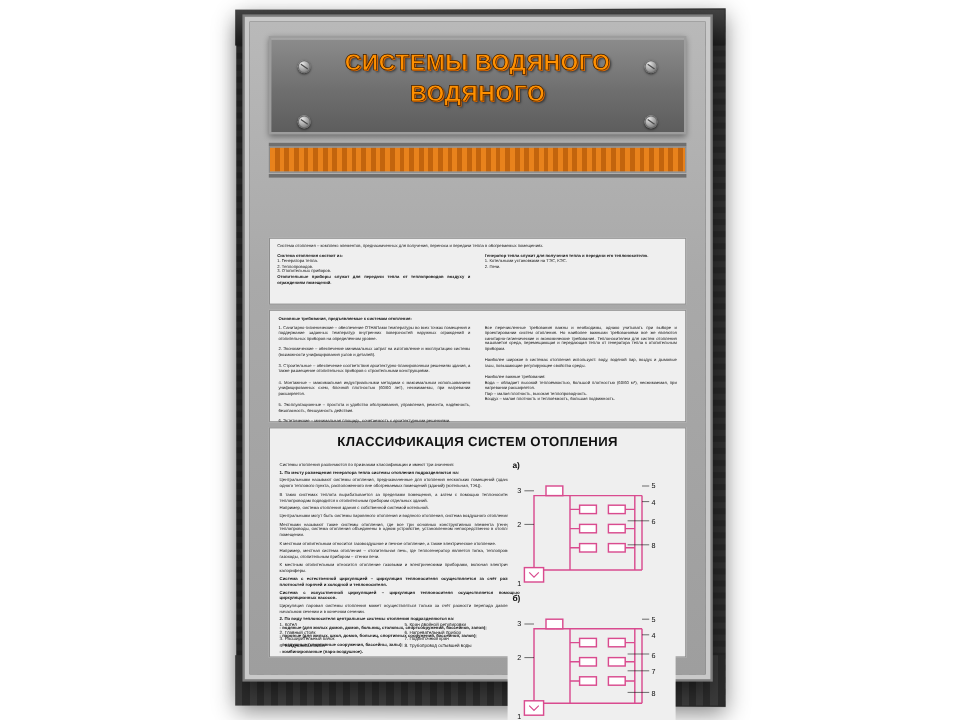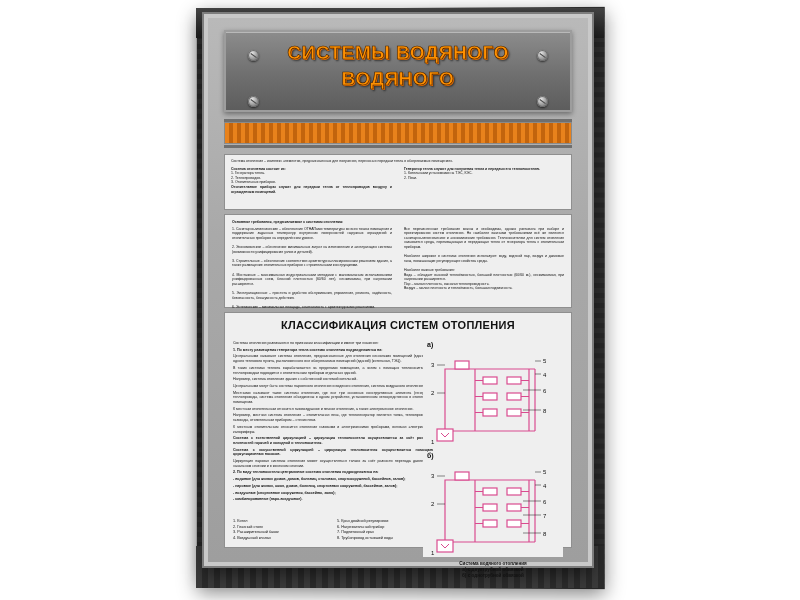--- a/index.html
+++ b/index.html
@@ -73,21 +73,21 @@
   }
   .rad-pipe{
     position:absolute;left:16px;right:16px;height:3px;background:#6f6f6f;
   }
   .rad-pipe.top{top:101px}
   .rad-pipe.bot{top:127px}
 
   
   .panel{
     position:absolute;background:#efefef;border:1px solid #8f8f8f;
-    box-sizing:border-box;color:#111;
+    box-sizing:border-box;color:#111;margin-top:44px;
   }
   .p-top{left:16px;top:136px;right:16px;height:56px;padding:4px 6px;}
   .p-mid{left:16px;top:196px;right:16px;height:94px;padding:5px 7px;}
   .p-main{left:16px;top:294px;right:16px;bottom:14px;padding:6px 8px;}
 
   .tiny{font-size:3.5px;line-height:4.6px;text-align:justify;}
 
   .sec-title{
     text-align:center;font-size:11px;font-weight:bold;letter-spacing:.3px;
     margin:0 0 5px 0;color:#111;

